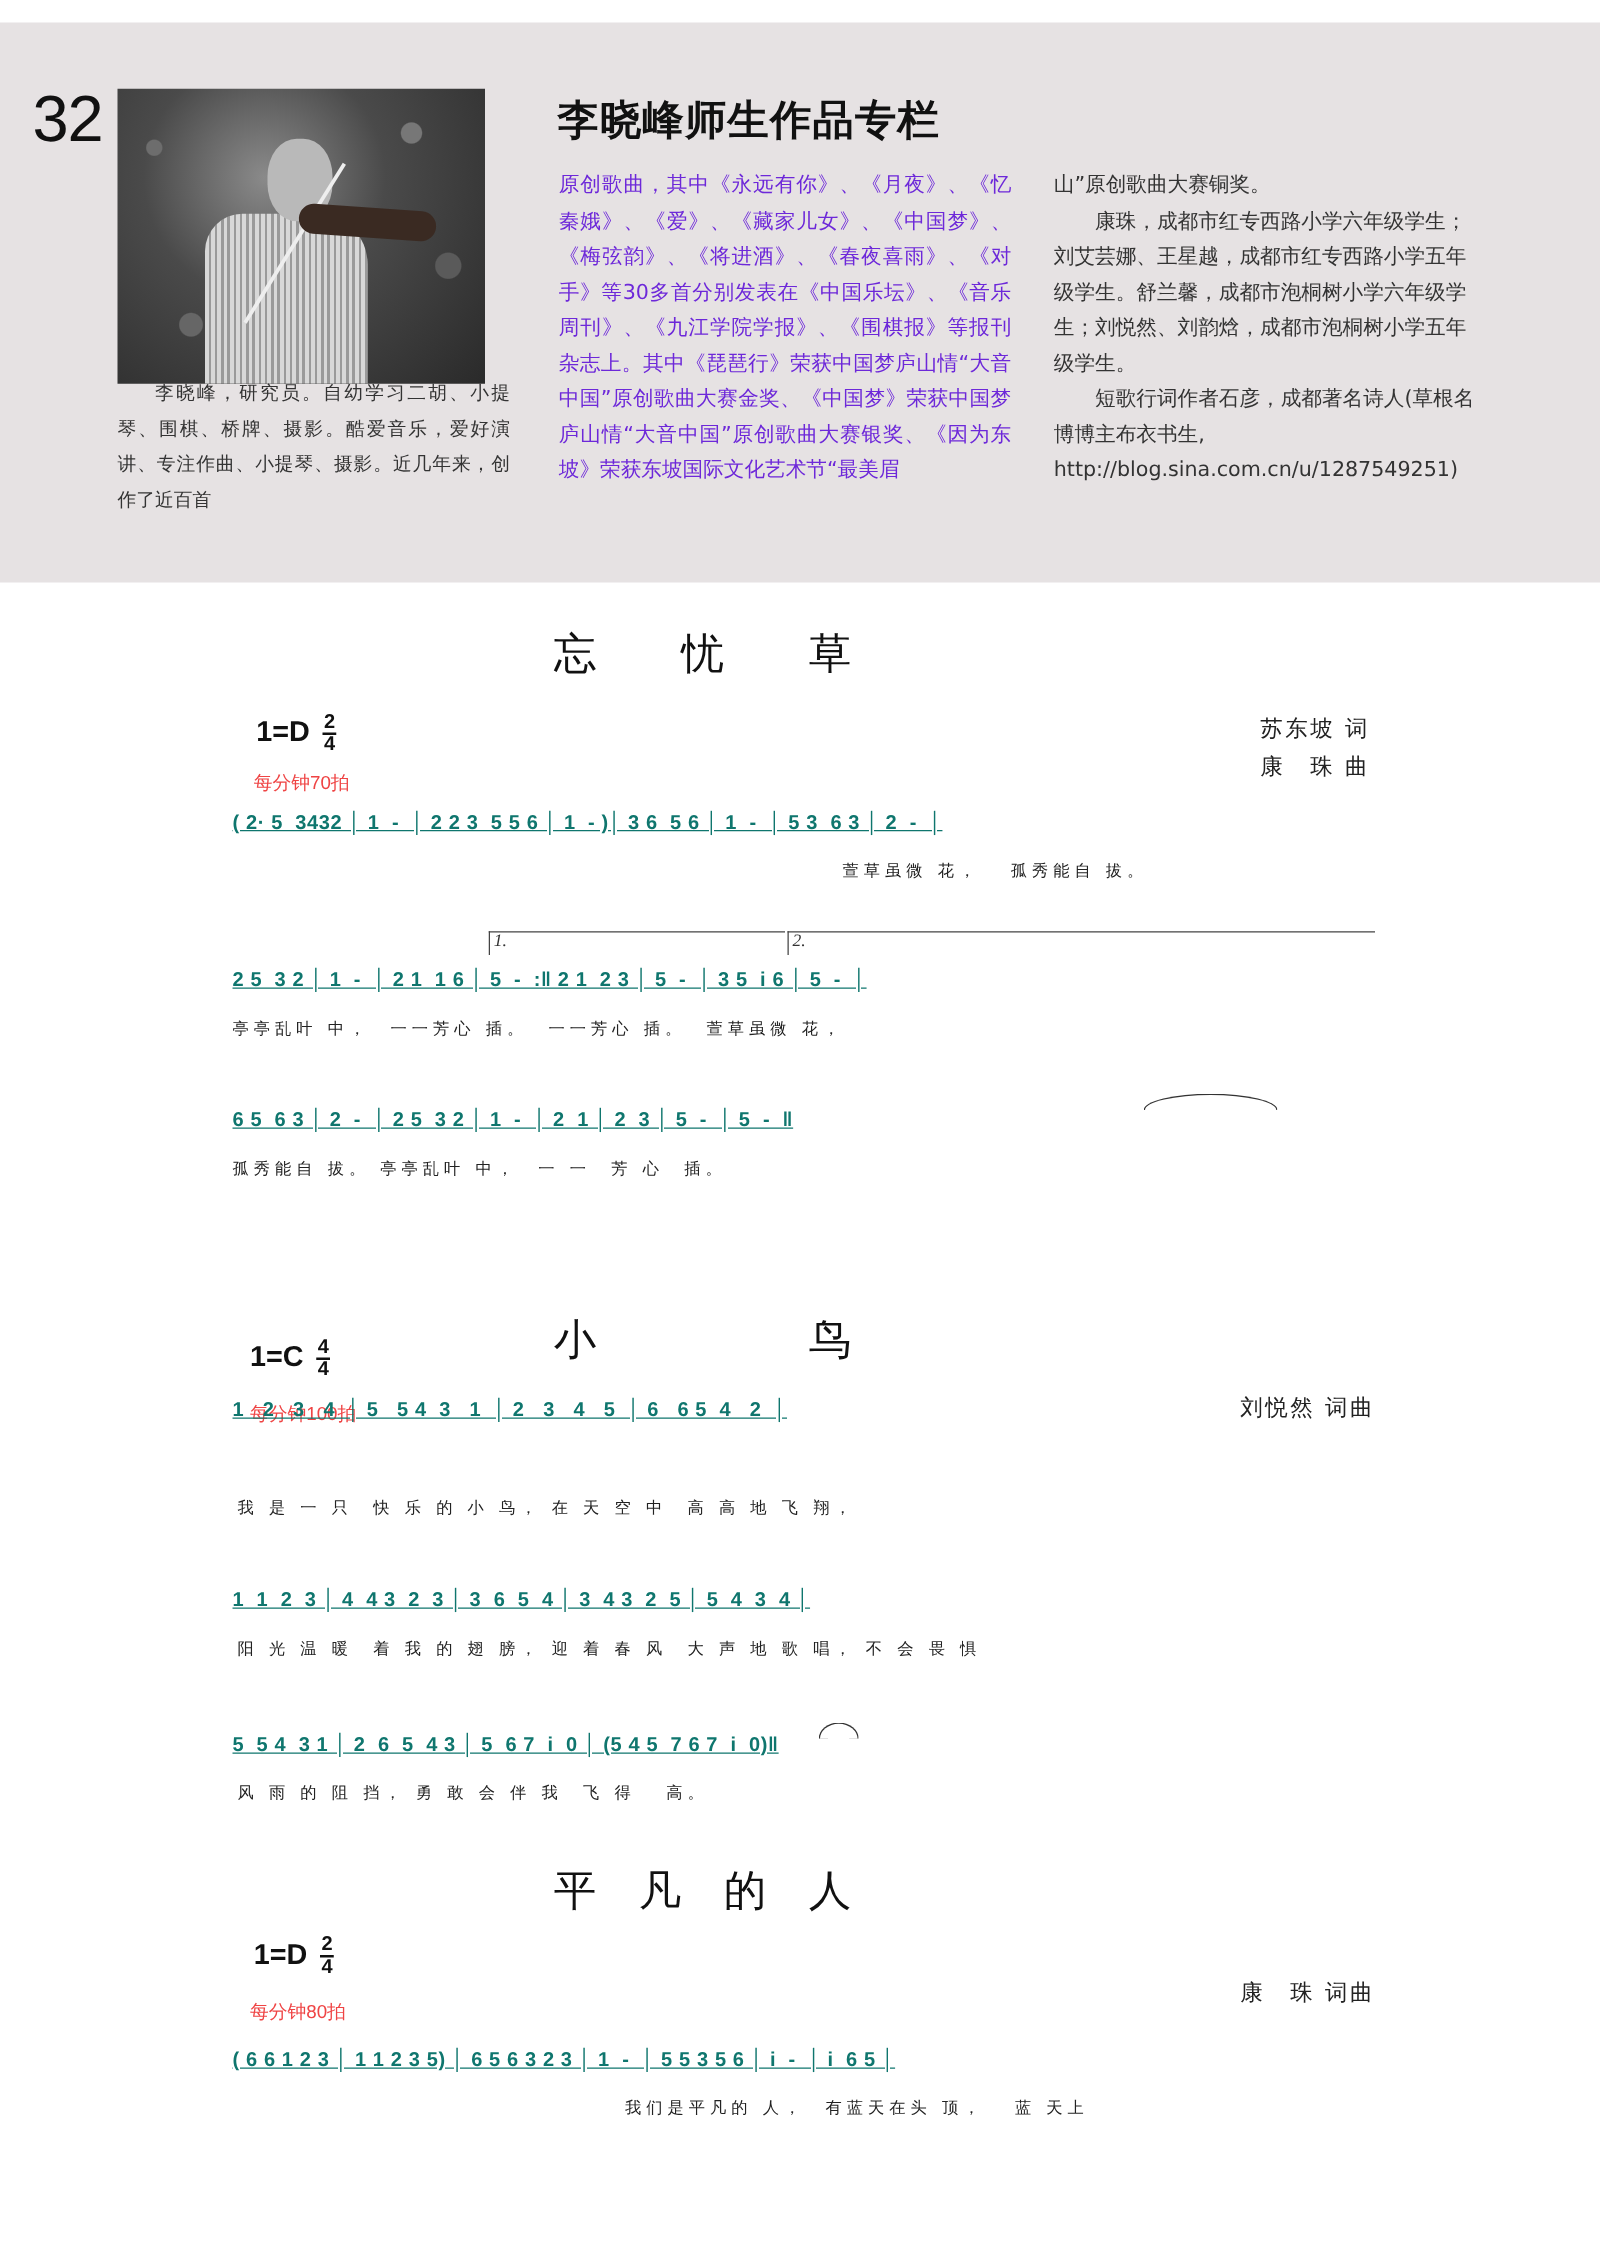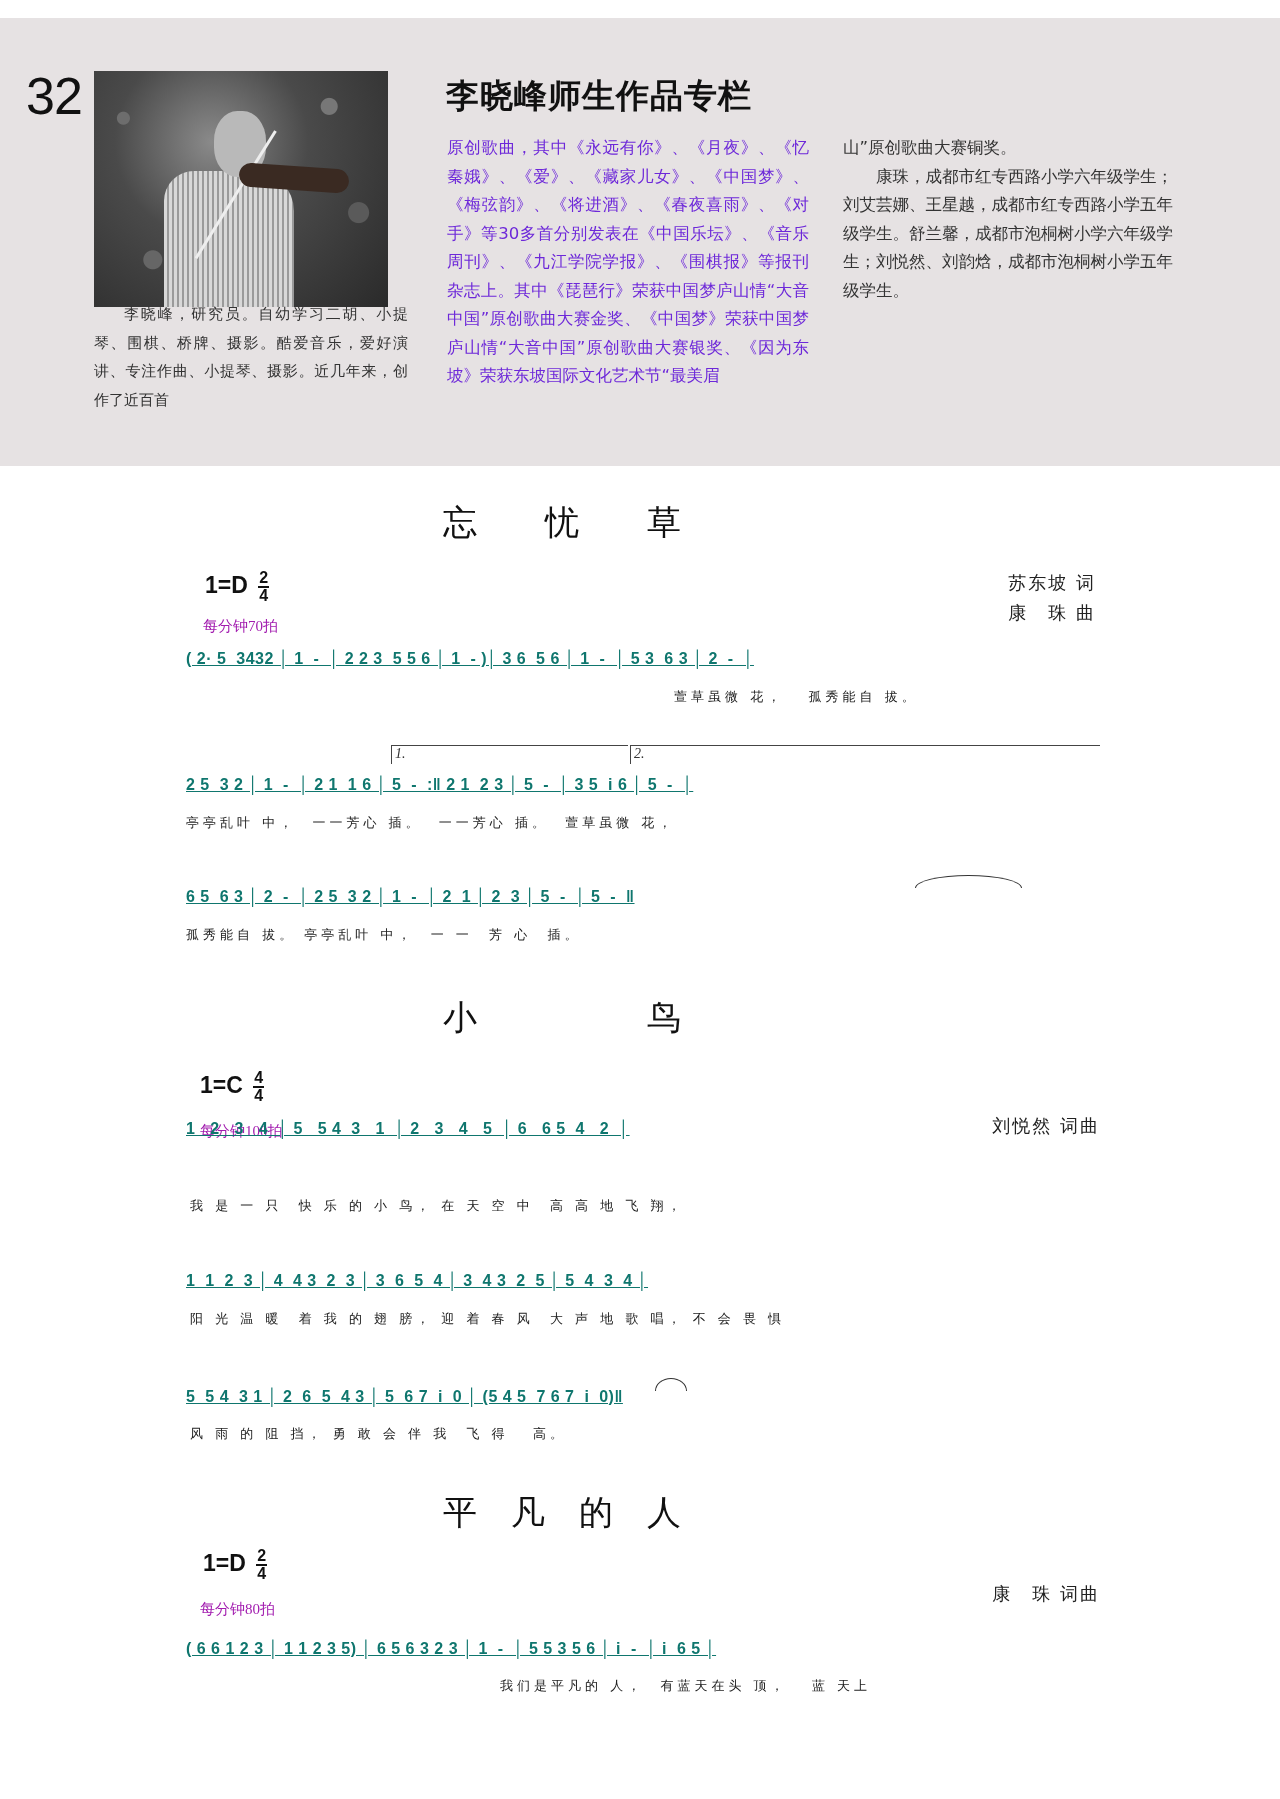--- a/index.html
+++ b/index.html
@@ -53,21 +53,21 @@
   .col3 .ind { text-indent: 2em; }
 
   .song-title {
     position: absolute; left: 0; width: 1124px; text-align: center; font-family: "DejaVu Serif", serif;
     font-size: 34px; color: #111;
   }
   .key { position: absolute; font-family: "Liberation Sans", sans-serif; font-size: 23px; font-weight: bold; color:#111; }
   .key .frac { display: inline-block; vertical-align: middle; text-align: center; font-size: 16px; line-height: 16px; margin-left: 4px; }
   .key .frac span { display:block; }
   .key .frac .num { border-bottom: 2px solid #111; padding: 0 1px; }
-  .tempo { position: absolute; font-family: Liberation Serif, serif; font-size: 15px; color:#a21caf; }
+  .tempo { position: absolute; font-family: Liberation Sans, sans-serif; font-size: 15px; color:#ef4444; }
   .credit { position: absolute; font-family: "DejaVu Serif", serif; font-size: 18px; color:#222; text-align: right; letter-spacing: 2px; }
 
   .staff-row { position: absolute; left: 186px; width: 920px; height: 40px; }
   .staff-row .notes {
     position: absolute; left: 0; top: 0; white-space: pre; font-family: "Liberation Sans", sans-serif;
     font-weight: bold; font-size: 16px; letter-spacing: 0.5px; color: #0f766e; text-decoration: underline;
   }
   .lyrics {
     position: absolute; white-space: pre; font-family: "DejaVu Serif", serif; font-size: 13px; color:#222; letter-spacing: 4px;
   }
@@ -87,20 +87,21 @@
   <div class="bow"></div>
   <div class="violin"></div>
 </div>
 
 <div class="bio">李晓峰，研究员。自幼学习二胡、小提琴、围棋、桥牌、摄影。酷爱音乐，爱好演讲、专注作曲、小提琴、摄影。近几年来，创作了近百首</div>
 <div class="column-title">李晓峰师生作品专栏</div>
 <div class="col2">原创歌曲，其中《永远有你》、《月夜》、《忆秦娥》、《爱》、《藏家儿女》、《中国梦》、《梅弦韵》、《将进酒》、《春夜喜雨》、《对手》等30多首分别发表在《中国乐坛》、《音乐周刊》、《九江学院学报》、《围棋报》等报刊杂志上。其中《琵琶行》荣获中国梦庐山情“大音中国”原创歌曲大赛金奖、《中国梦》荣获中国梦庐山情“大音中国”原创歌曲大赛银奖、《因为东坡》荣获东坡国际文化艺术节“最美眉</div>
 <div class="col3">
   <p>山”原创歌曲大赛铜奖。</p>
   <p class="ind">康珠，成都市红专西路小学六年级学生；刘艾芸娜、王星越，成都市红专西路小学五年级学生。舒兰馨，成都市泡桐树小学六年级学生；刘悦然、刘韵焓，成都市泡桐树小学五年级学生。</p>
+  <p class="ind">短歌行词作者石彦，成都著名诗人(草根名博博主布衣书生, http://blog.sina.com.cn/u/1287549251)</p>
 </div>
 
 <div class="song-title" style="top:500px;">忘　　忧　　草</div>
 <div class="key" style="left:205px; top:570px;">
   <span>1=D</span>
   <span class="frac"><span class="num">2</span><span>4</span></span>
 </div>
 <div class="tempo" style="left:203px; top:617px;">每分钟70拍</div>
 <div class="credit" style="right:184px; top:571px;">苏东坡 词</div>
 <div class="credit" style="right:184px; top:601px;">康　珠 曲</div>
@@ -116,21 +117,21 @@
   <div class="notes">2 5  3 2 │ 1  -  │ 2 1  1 6 │ 5  -  :‖ 2 1  2 3 │ 5  -  │ 3 5  i 6 │ 5  -  │</div>
 </div>
 <div class="lyrics" style="left:186px; top:814px;">亭亭乱叶 中，  一一芳心 插。  一一芳心 插。  萱草虽微 花，</div>
 
 <div class="tie" style="left:915px; top:875px; width:105px;"></div>
 <div class="staff-row" style="top:888px;">
   <div class="notes">6 5  6 3 │ 2  -  │ 2 5  3 2 │ 1  -  │ 2  1 │ 2  3 │ 5  -  │ 5  -  ‖</div>
 </div>
 <div class="lyrics" style="left:186px; top:926px;">孤秀能自 拔。 亭亭乱叶 中，  一 一  芳 心  插。</div>
 
-<div class="song-title" style="top:995px;font-family:Liberation Serif, serif;">小　　　　　鸟</div>
+<div class="song-title" style="top:1049px;font-family:Liberation Serif, serif;">小　　　　　鸟</div>
 <div class="key" style="left:200px; top:1070px;">
   <span>1=C</span>
   <span class="frac"><span class="num">4</span><span>4</span></span>
 </div>
 <div class="tempo" style="left:200px; top:1122px;">每分钟100拍</div>
 <div class="credit" style="right:180px; top:1114px;">刘悦然 词曲</div>
 
 <div class="staff-row" style="top:1120px;">
   <div class="notes">1   2   3   4  │ 5   5 4  3   1  │ 2   3   4   5  │ 6   6 5  4   2  │</div>
 </div>

